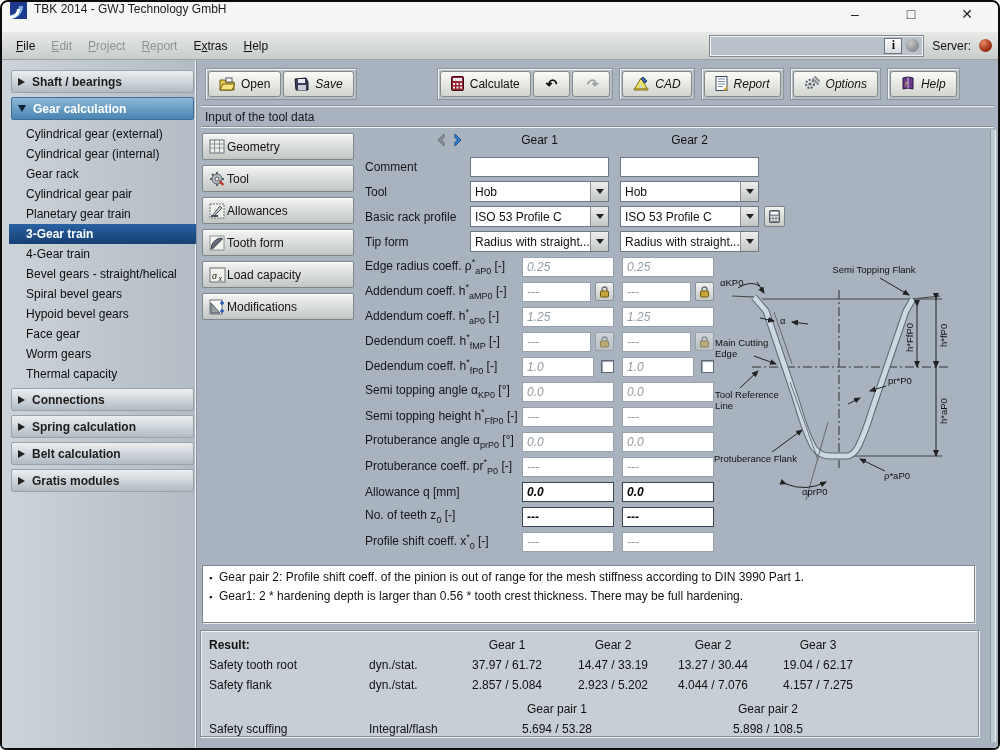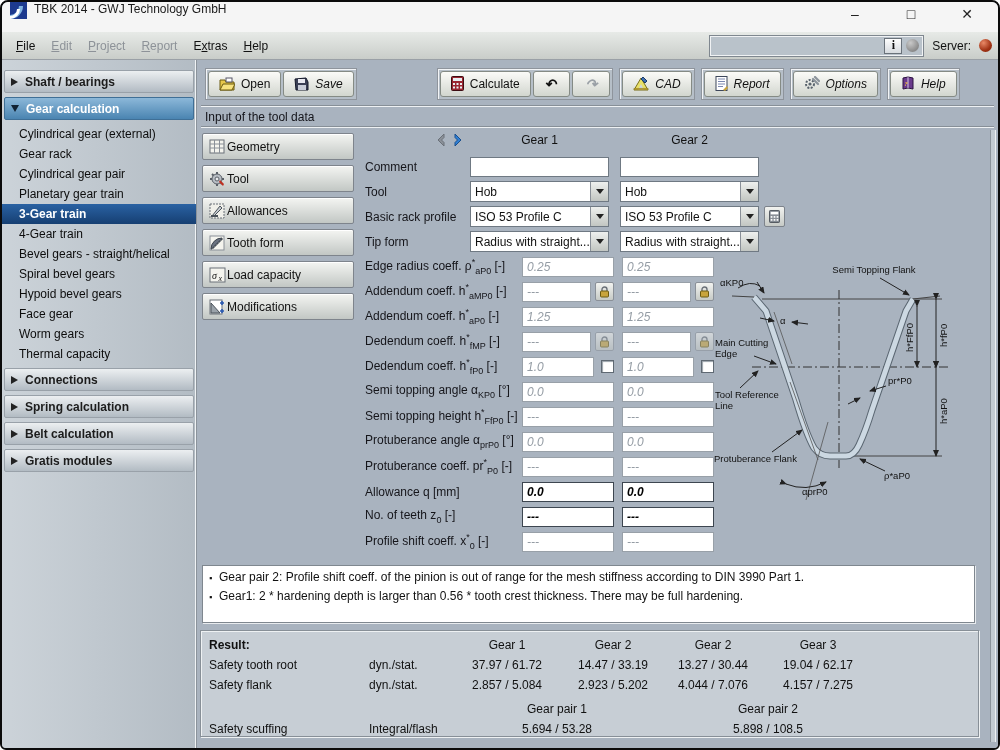--- a/index.html
+++ b/index.html
@@ -22,21 +22,21 @@
   .cad-text { flex:1; padding-left:3px;margin-top:41px; }
   .i-btn { width:18px; height:16px; background:linear-gradient(#fdfdfd,#d7dbdf); border:1px solid #6a727a; font-family:"Liberation Serif",serif; font-weight:bold; font-size:12px; display:flex; align-items:center; justify-content:center; margin-right:4px; }
   .dot { width:13px; height:13px; border-radius:50%; }
   .dot-gray { background:radial-gradient(circle at 35% 30%, #c9c9c9, #8a8a8a 70%); }
   .dot-red { background:radial-gradient(circle at 35% 30%, #e98967, #a03214 60%, #7c2208); }
 
   
   .content { flex:1; display:flex; min-height:0; }
 
   
-  .sidebar { width:195px; flex:none; background:linear-gradient(90deg,#ccd3d9,#b3bcc4); border-right:1px solid #8b939b; box-shadow:-1px 0 0 #f0f3f5 inset; padding-top:10px; }
+  .sidebar { width:195px; flex:none; background:linear-gradient(90deg,#ccd3d9,#b3bcc4); border-right:1px solid #8b939b; box-shadow:-1px 0 0 #f0f3f5 inset; padding-top:10px;padding-left:7px; }
   .sec-header { height:23px; margin:0 2px 4px 2px; display:flex; align-items:center; padding:0 6px; border:1px solid #99a1a9; border-radius:2px; background:linear-gradient(#eceff1,#b2bbc3); font-weight:bold; color:#1c1c1c; }
   .sec-header.expanded { background:linear-gradient(#8cb8d9,#4a84b1); color:#fff; border-color:#3f6f96; }
   .tri-right { width:0; height:0; border-left:7px solid #222; border-top:4px solid transparent; border-bottom:4px solid transparent; margin-right:7px; }
   .tri-down { width:0; height:0; border-top:7px solid #123; border-left:4px solid transparent; border-right:4px solid transparent; margin-right:7px; }
   .side-items { margin:2px 0 4px 0; }
   .side-item { height:20px; line-height:20px; padding-left:17px; color:#0d0d0d; cursor:default; }
   .side-item.selected { background:linear-gradient(#2a62a3,#163f72); color:#fff; font-weight:bold; }
 
   
   .maincol { flex:1; position:relative; background:#a9b3bf; }
@@ -143,20 +143,21 @@
         <div class="sec-header">
           <span class="tri-right"></span>
           <span>Shaft / bearings</span>
         </div>
         <div class="sec-header expanded">
           <span class="tri-down"></span>
           <span>Gear calculation</span>
         </div>
         <div class="side-items">
           <div class="side-item">Cylindrical gear (external)</div>
+          <div class="side-item">Cylindrical gear (internal)</div>
           <div class="side-item">Gear rack</div>
           <div class="side-item">Cylindrical gear pair</div>
           <div class="side-item">Planetary gear train</div>
           <div class="side-item selected">3-Gear train</div>
           <div class="side-item">4-Gear train</div>
           <div class="side-item">Bevel gears - straight/helical</div>
           <div class="side-item">Spiral bevel gears</div>
           <div class="side-item">Hypoid bevel gears</div>
           <div class="side-item">Face gear</div>
           <div class="side-item">Worm gears</div>

